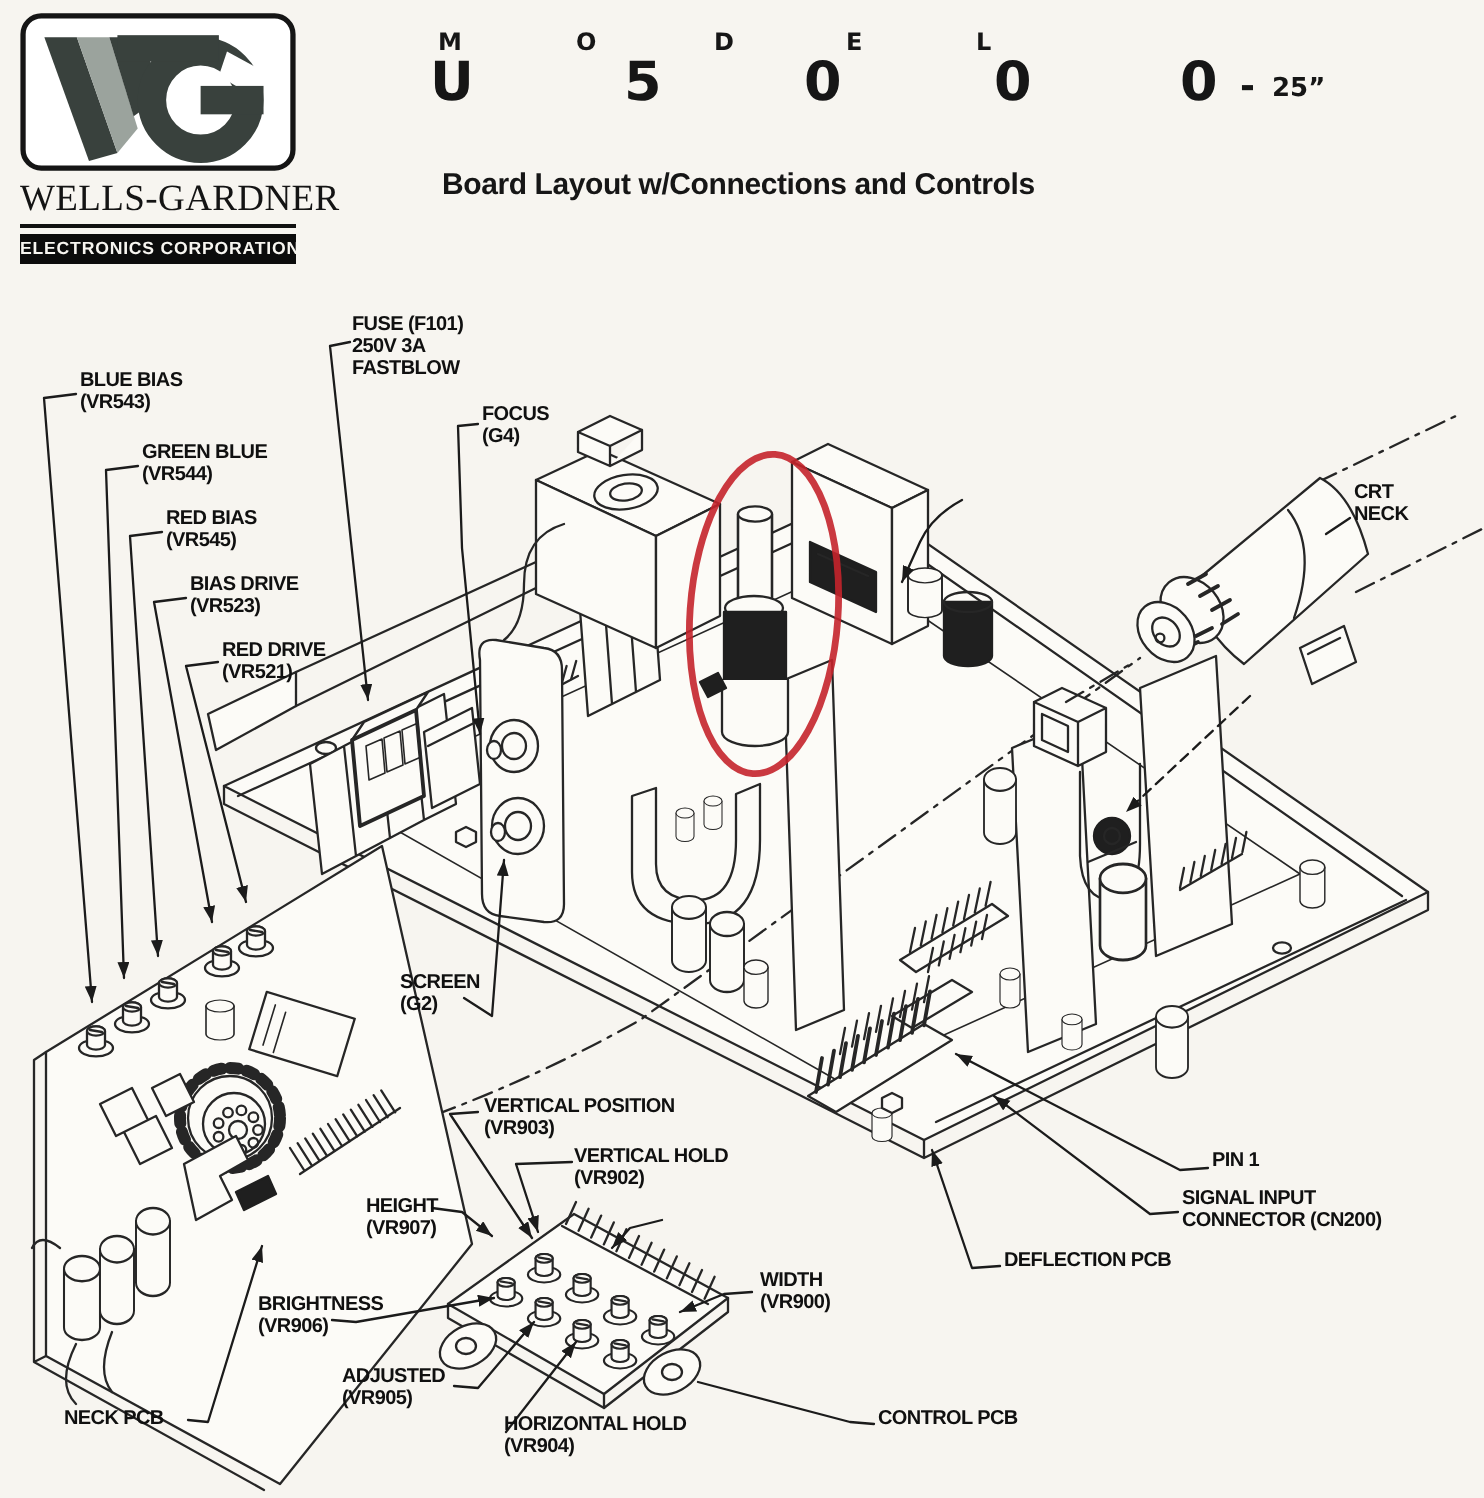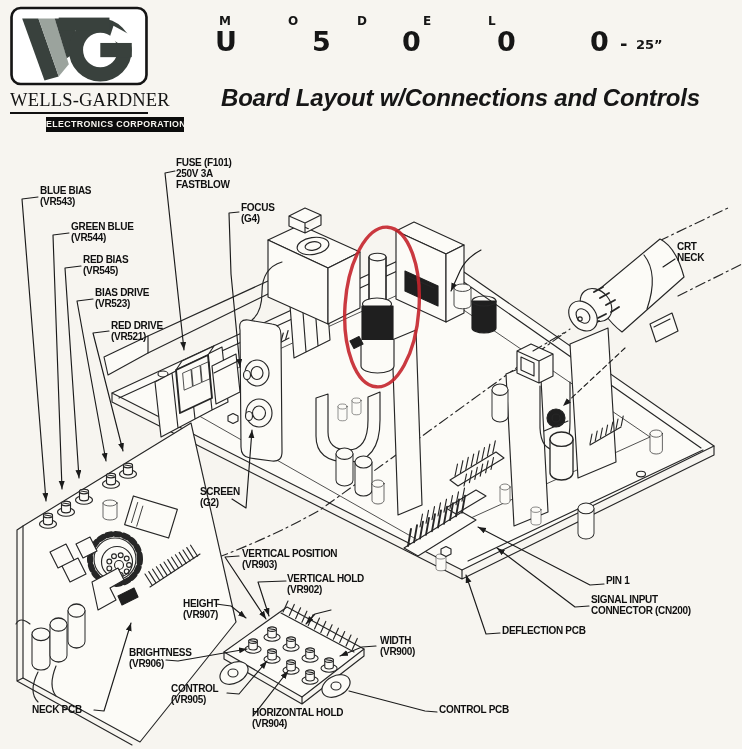--- a/index.html
+++ b/index.html
@@ -7,27 +7,27 @@
         font-family:"Liberation Sans",sans-serif;color:#161616;}
   
   .logo-wrap{position:absolute;left:10px;top:6px;width:138px;}
   .logo-box{width:138px;height:80px;}
   .wordmark{position:absolute;left:0;top:84px;width:138px;text-align:center;
             font-family:"Liberation Serif",serif;font-size:18.5px;letter-spacing:.2px;
             color:#141414;white-space:nowrap;}
   .logo-rule{position:absolute;left:0;top:106px;width:138px;height:2px;background:#111;}
   .logo-bar{position:absolute;left:0;top:111px;width:138px;height:15px;background:#0c0c0c;
             color:#f7f5f0;font-size:8.8px;font-weight:bold;letter-spacing:.4px;
-            text-align:center;line-height:15px;white-space:nowrap;margin-left:36px;}
+            text-align:center;line-height:15px;white-space:nowrap;}
   .model-letter{position:absolute;font-weight:bold;font-size:12px;font-family:"DejaVu Sans",sans-serif;}
   .model-digit{position:absolute;font-weight:bold;font-size:27px;font-family:"DejaVu Sans",sans-serif;}
   .model-dash{position:absolute;font-weight:bold;font-size:18px;font-family:"DejaVu Sans",sans-serif;}
   .model-size{position:absolute;font-weight:bold;font-size:13px;font-family:"DejaVu Sans",sans-serif;}
-  .doc-title{position:absolute;left:221px;top:84px;font-size:24px;font-weight:bold;
-             letter-spacing:-0.2px;white-space:nowrap;font-style:italic;}
+  .doc-title{position:absolute;left:221px;top:84px;font-size:15px;font-weight:bold;
+             letter-spacing:-0.2px;white-space:nowrap;}
   
   .art{position:absolute;left:0;top:0;}
   .lbl{position:absolute;font-size:10px;font-weight:bold;line-height:11px;
        letter-spacing:-0.3px;white-space:pre-line;color:#101010;}
   
   svg .s *{stroke:#262626;stroke-width:1.15;fill:none;stroke-linejoin:round;stroke-linecap:round;}
   svg .w{fill:#fcfbf7;}
   svg .d{fill:#1f1f1f;stroke:#1f1f1f;}
   svg .thin{stroke-width:.8;}
   svg .thick{stroke-width:1.9;}
@@ -336,21 +336,21 @@
   <div class="lbl" style="left:242px;top:548px">VERTICAL POSITION
 (VR903)</div>
   <div class="lbl" style="left:287px;top:573px">VERTICAL HOLD
 (VR902)</div>
   <div class="lbl" style="left:183px;top:598px">HEIGHT
 (VR907)</div>
   <div class="lbl" style="left:380px;top:635px">WIDTH
 (VR900)</div>
   <div class="lbl" style="left:129px;top:647px">BRIGHTNESS
 (VR906)</div>
-  <div class="lbl" style="left:171px;top:683px">CONTROL
+  <div class="lbl" style="left:171px;top:683px">ADJUSTED
 (VR905)</div>
   <div class="lbl" style="left:252px;top:707px">HORIZONTAL HOLD
 (VR904)</div>
   <div class="lbl" style="left:32px;top:704px">NECK PCB</div>
   <div class="lbl" style="left:606px;top:575px">PIN 1</div>
   <div class="lbl" style="left:591px;top:594px">SIGNAL INPUT
 CONNECTOR (CN200)</div>
   <div class="lbl" style="left:502px;top:625px">DEFLECTION PCB</div>
   <div class="lbl" style="left:439px;top:704px">CONTROL PCB</div>
 

